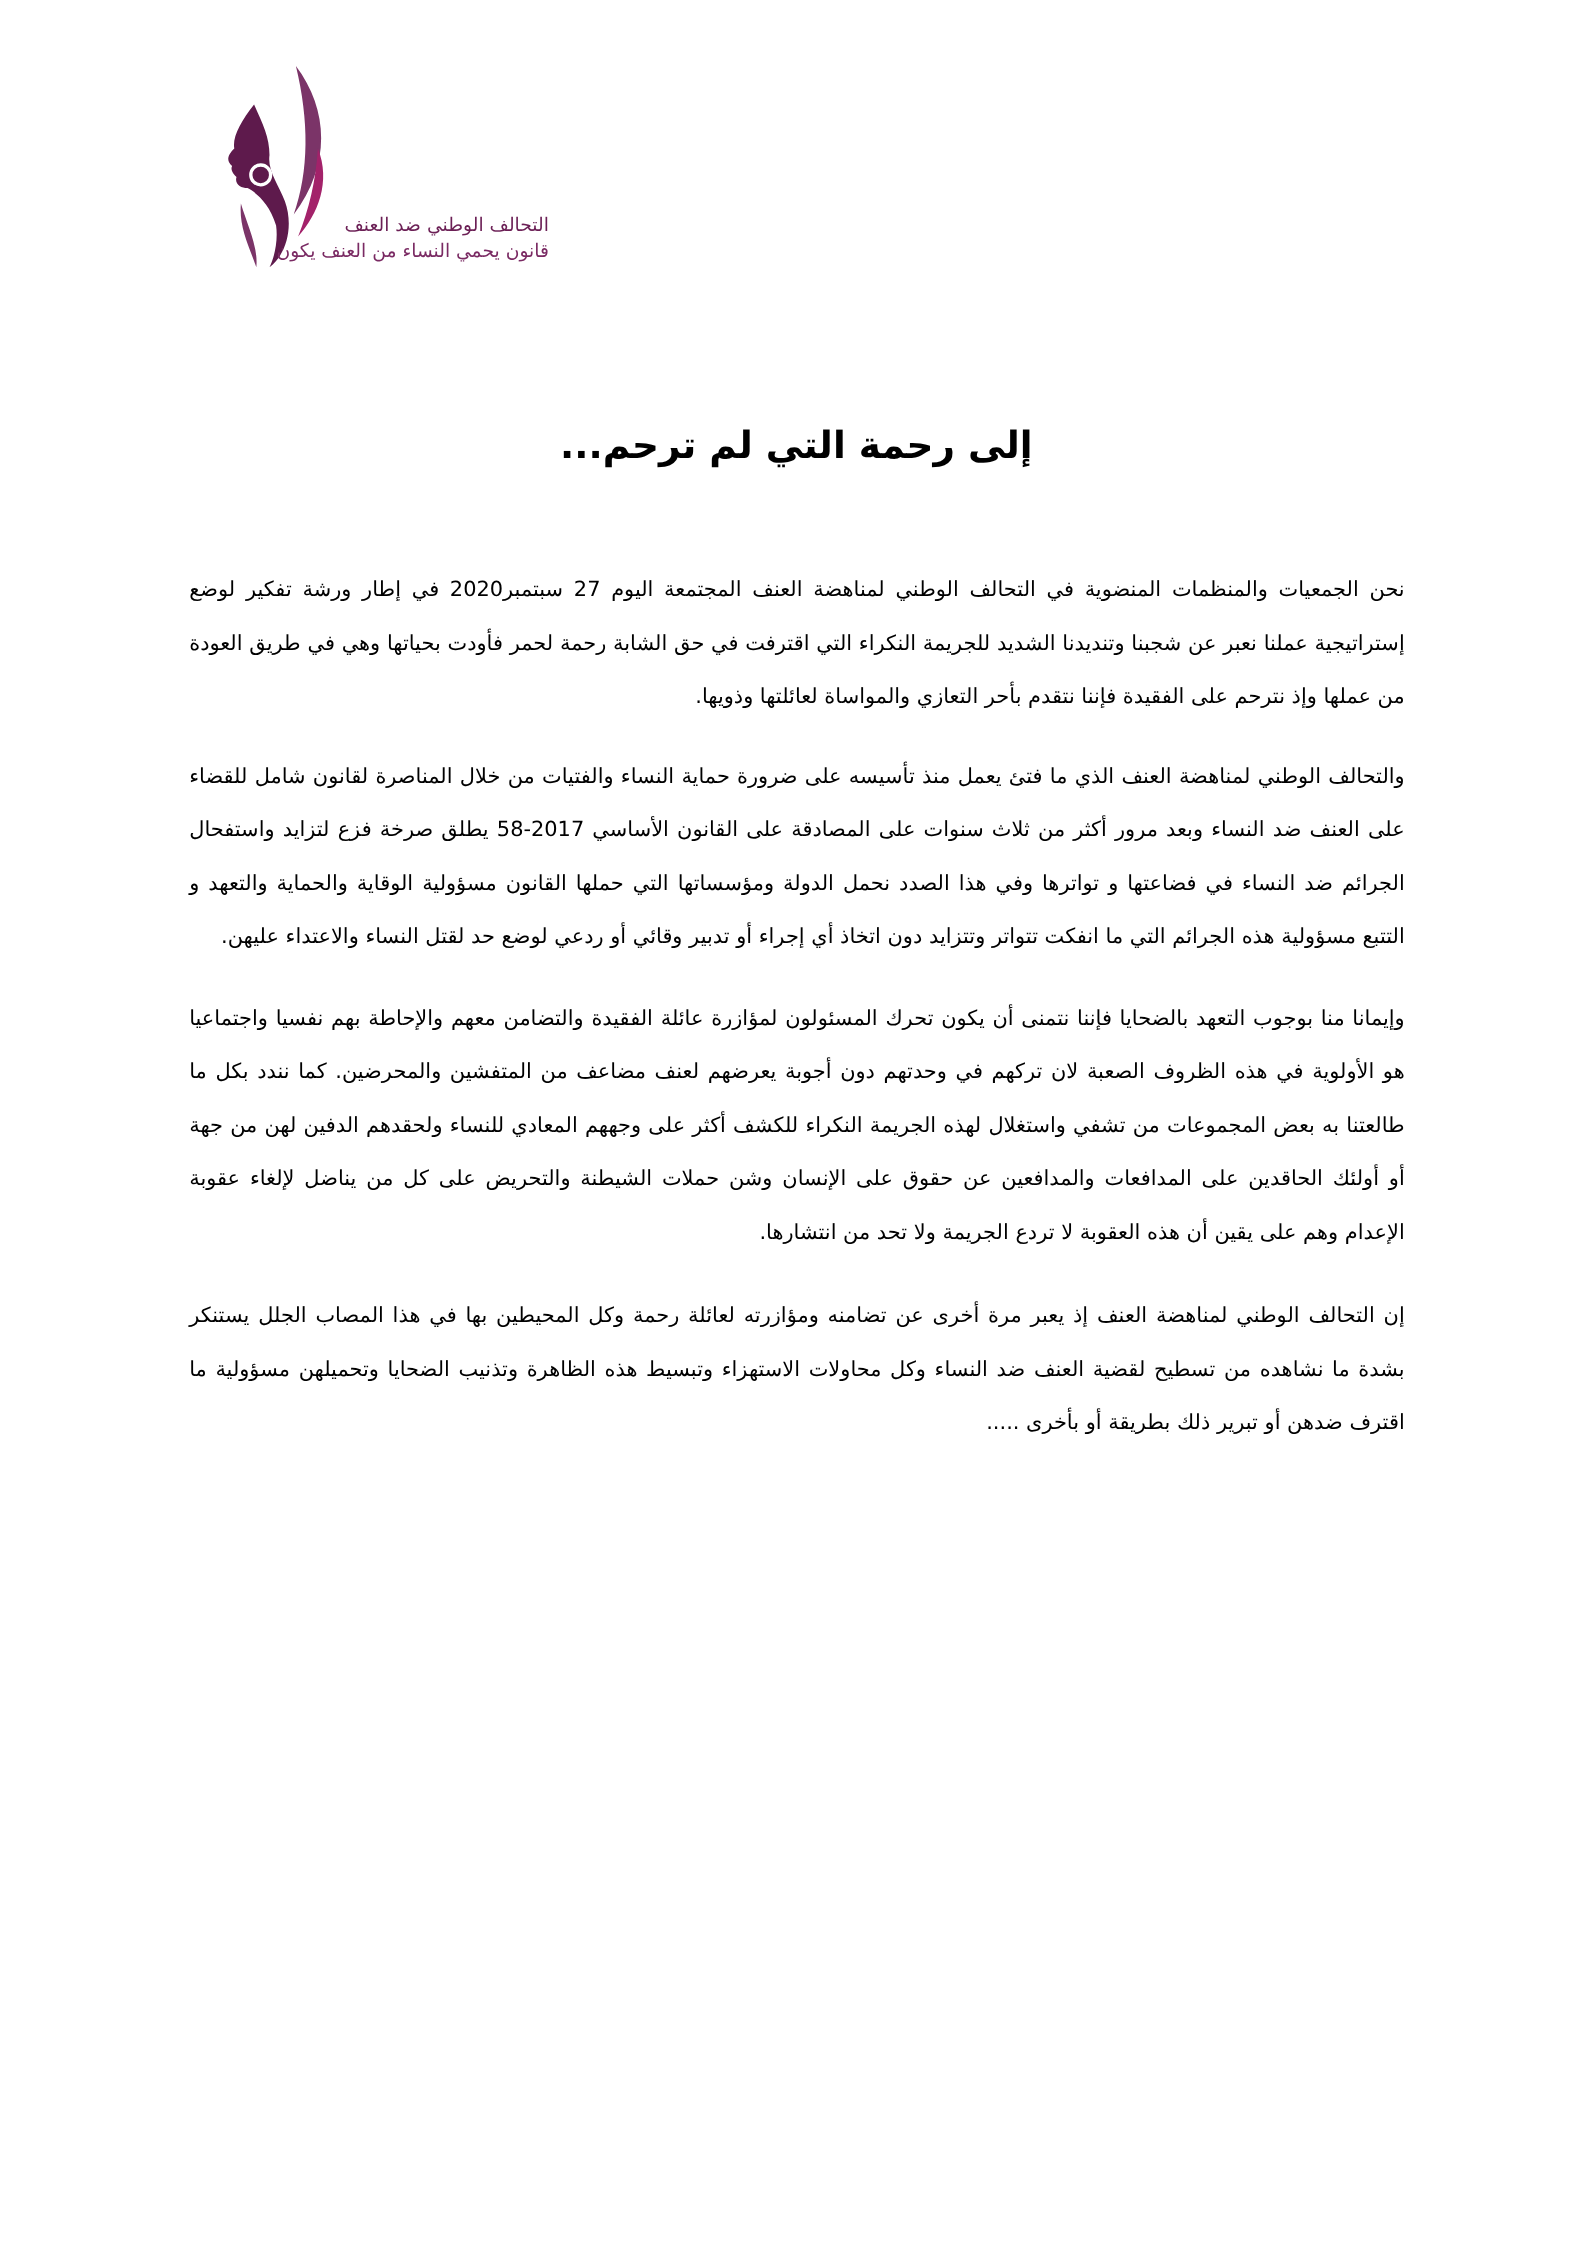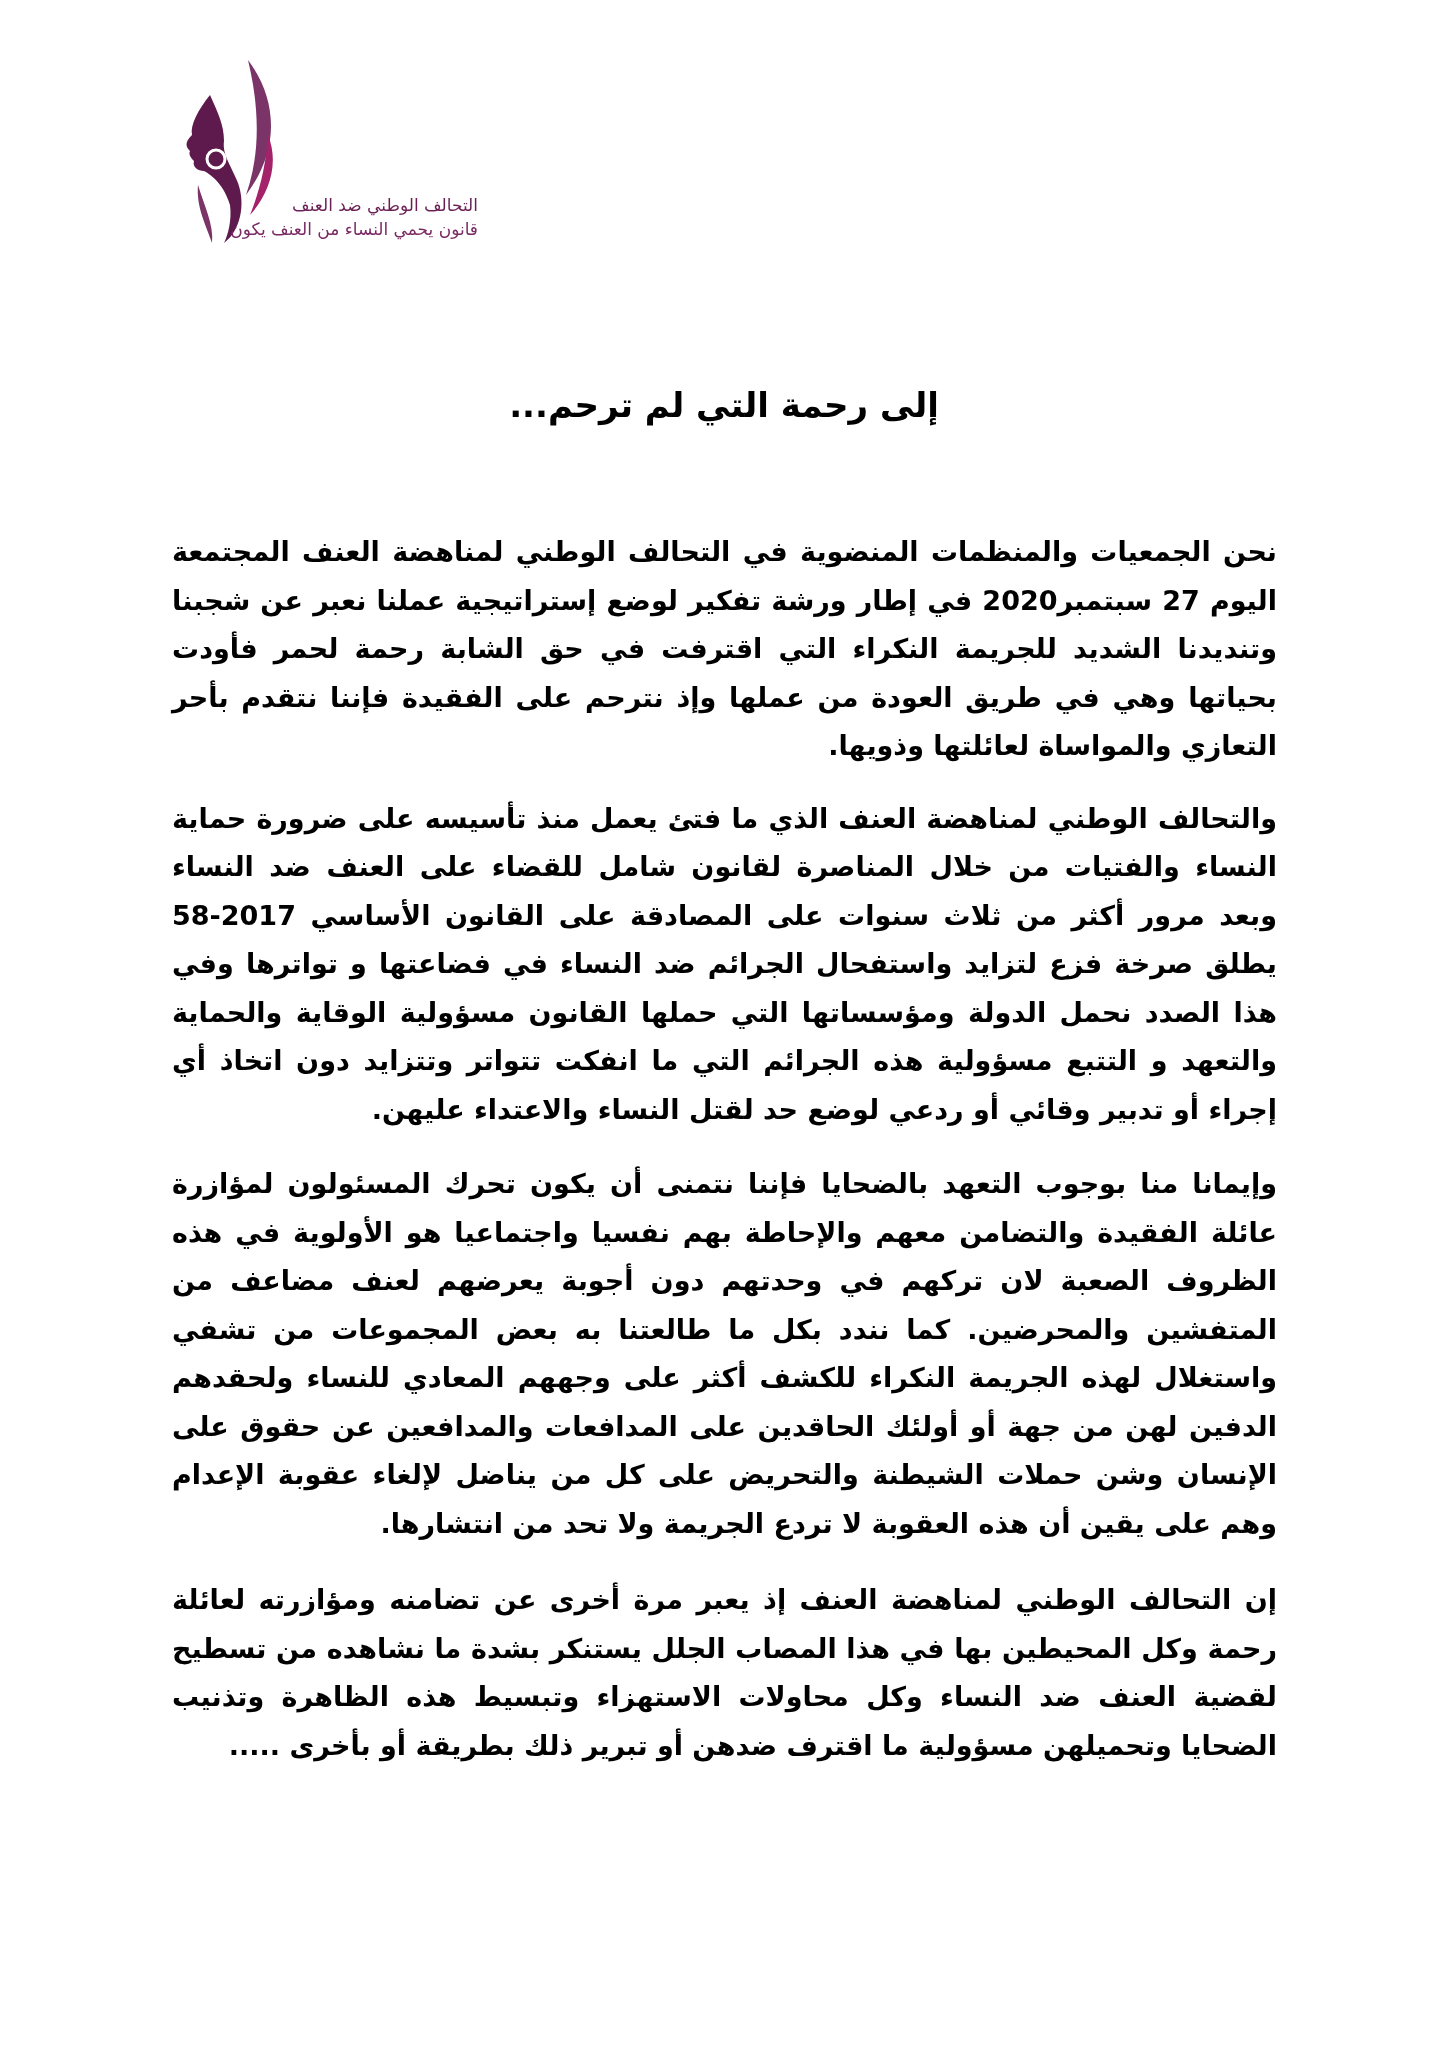--- a/index.html
+++ b/index.html
@@ -6,21 +6,21 @@
     body {
       width: 1448px;
       height: 2047px;
       position: relative;
       overflow: hidden;
       font-family: "DejaVu Sans", sans-serif;
       color: #000000;
     }
     .logo {
       position: absolute;
-      left: 168px;
+      left: 189px;
       top: 55px;
       width: 310px;
       height: 190px;
     }
     .logo svg { position: absolute; left: 0; top: 0; }
     .logo-text {
       position: absolute;
       left: 80px;
       width: 230px;
       text-align: right;
@@ -40,27 +40,27 @@
       direction: rtl;
       font-family: "DejaVu Sans", sans-serif;
       font-weight: bold;
       font-size: 34px;
       letter-spacing: 0px;
     }
     .body {
       position: absolute;
       left: 172px;
       width: 1105px;
-      top: 528px;
+      top: 512px;
       direction: rtl;
       text-align: justify;
       text-align-last: right;
       font-family: "DejaVu Sans", sans-serif;
-      font-weight: bold;
-      font-size: 27px;
+      font-weight: normal;
+      font-size: 19px;
       line-height: 48.5px;
     }
     .body p { margin: 0 0 24px 0; }
     .body p.p2 { margin-bottom: 26px; }
     .body p.p3 { margin-bottom: 28px; }
   </style>
 </head>
 <body>
 
 <div class="logo">

